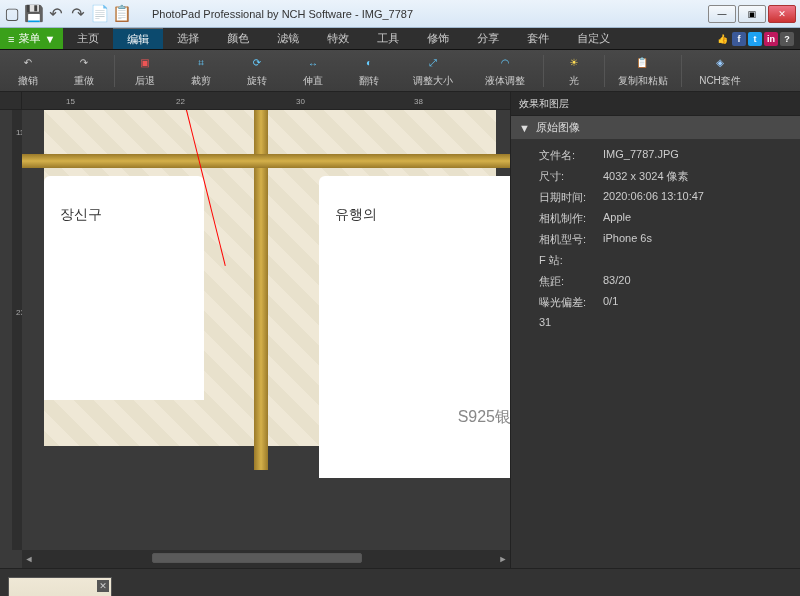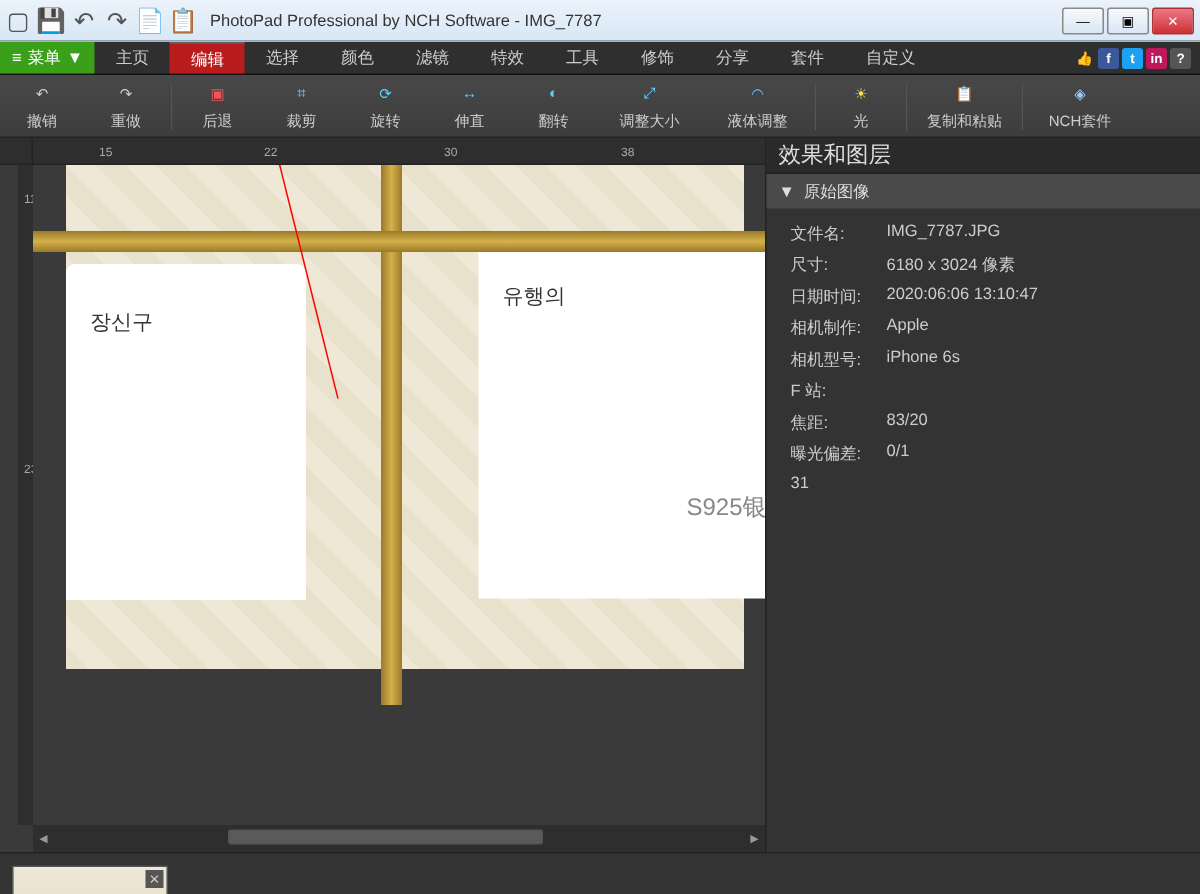--- a/index.html
+++ b/index.html
@@ -2,30 +2,30 @@
 <html><head>
 <meta charset="utf-8">
 <style>
 * { margin: 0; padding: 0; box-sizing: border-box; font-family: "Microsoft YaHei", Arial, sans-serif; }
 body { background: #3a3a3a; width: 800px; height: 596px; overflow: hidden; user-select: none; }
 
 
 .titlebar { height: 28px; background: linear-gradient(#ebf3fb, #d8e7f6); display: flex; align-items: center; padding: 0 4px; border-bottom: 1px solid #a0b8d0; }
 .titlebar .qat { display: flex; gap: 6px; margin-right: 10px; }
 .titlebar .qat .ico { width: 16px; height: 16px; display:flex; align-items:center; justify-content:center; color:#555; cursor:pointer; }
-.titlebar .title { flex: 1; font-size: 11px; color: #333; }
+.titlebar .title { flex: 1; font-size: 11px; color: #333; margin-left: 12px; }
 .titlebar .wincontrols { display: flex; }
 .titlebar .wbtn { width: 28px; height: 18px; display:flex; align-items:center; justify-content:center; border:1px solid #888; border-radius:2px; margin-left:2px; background:linear-gradient(#f6f9fc,#dbe7f3); cursor:pointer; font-size:9px; }
 .titlebar .wbtn.close { background: linear-gradient(#e78,#c33); color:#fff; border-color:#a33; }
 
 
 .tabrow { height: 22px; background: #2f2f2f; display:flex; align-items:stretch; border-bottom:1px solid #111; }
 .menubtn { background: #3aa01a; color:#fff; display:flex; align-items:center; padding:0 8px; font-size:11px; gap:4px; cursor:pointer; }
 .tab { padding: 0 14px; font-size:11px; color:#ccc; display:flex; align-items:center; cursor:pointer; }
-.tab.active { background:#b91c1c; color:#fff; border-top:1px solid #666; }
+.tab.active { background:#0c4a6e; color:#fff; border-top:1px solid #666; }
 .tabrow .spacer { flex:1; }
 .tabrow .social { display:flex; gap:2px; align-items:center; padding-right:6px; }
 .tabrow .social .sic { width:14px; height:14px; border-radius:2px; display:flex; align-items:center; justify-content:center; color:#fff; font-size:9px; font-weight:bold; cursor:pointer; }
 
 
 .toolbar { height: 42px; background: linear-gradient(#484848,#3d3d3d); display:flex; align-items:center; border-bottom:1px solid #222; }
 .tbtn { display:flex; flex-direction:column; align-items:center; justify-content:center; width:56px; height:100%; color:#ccc; font-size:10px; gap:2px; cursor:pointer; }
 .tbtn.wide { width:72px; }
 .tbtn .tico { width:18px; height:18px; display:flex; align-items:center; justify-content:center; }
 .tsep { width:1px; height:32px; background:#2a2a2a; border-right:1px solid #555; margin:0 2px; }
@@ -38,31 +38,31 @@
 .hruler .tick { position:absolute; bottom:0; }
 .hruler .tick span { position:absolute; top:-12px; left:-6px; }
 .vruler { width:22px; background:#2e2e2e; position:absolute; left:12px; top:18px; bottom:18px; border-right:1px solid #222; }
 .vruler .tick { position:absolute; left:4px; font-size:8px; color:#aaa; }
 .canvaswrap { flex:1; margin-left:22px; position:relative; overflow:hidden; background:#3a3a3a; }
 .canvas { position:absolute; left:22px; top:0; width:452px; height:336px; background:linear-gradient(45deg,#efe8d6 25%,#e8e1cc 25%,#e8e1cc 50%,#efe8d6 50%,#efe8d6 75%,#e8e1cc 75%); background-size:40px 40px; }
 .canvas::before { content:""; position:absolute; left:210px; top:-20px; width:14px; height:380px; background:linear-gradient(90deg,#9a7a2a,#d4b04a,#9a7a2a); }
 .canvas::after { content:""; position:absolute; left:-30px; top:44px; width:520px; height:14px; background:linear-gradient(#9a7a2a,#d4b04a,#9a7a2a); }
 .tag { position:absolute; background:#fff; border-radius:6px 6px 0 0; padding:30px 16px 40px; font-size:14px; color:#333; }
 .tag1 { left:0; top:66px; width:160px; height:224px; }
-.tag2 { left:275px; top:49px; width:200px; height:240px; }
+.tag2 { left:275px; top:66px; width:200px; height:302px; }
 .redline { position:absolute; left:130px; top:-48px; width:1px; height:210px; background:red; transform:rotate(-14deg); transform-origin:top; z-index:5; }
 .hscroll { height:18px; background:#2e2e2e; margin-left:22px; position:relative; }
 .hscroll .thumb { position:absolute; left:130px; top:3px; width:210px; height:10px; background:#5a5a5a; border-radius:2px; }
 .hscroll .ar { position:absolute; top:2px; width:14px; height:14px; color:#999; font-size:9px; display:flex; align-items:center; justify-content:center; }
 
 
 .right { width:290px; background:#333; border-left:1px solid #222; display:flex; flex-direction:column; }
-.panelhdr { height:24px; background:#2a2a2a; color:#ddd; font-size:15px; display:flex; align-items:center; padding:0 8px; border-bottom:1px solid #222; }
+.panelhdr { height:24px; background:#2a2a2a; color:#ddd; font-size:10px; display:flex; align-items:center; padding:0 8px; border-bottom:1px solid #222; }
 .panelsection { background:#4a4a4a; color:#ddd; font-size:11px; padding:4px 8px; display:flex; align-items:center; gap:6px; cursor:pointer; }
-.proplist { padding:6px 4px; }
+.proplist { padding:6px 16px; }
 .proprow { display:flex; font-size:11px; color:#ccc; padding:3px 12px; }
 .proprow .k { width:64px; }
 .proprow .v { flex:1; }
 
 
 .thumbbar { height:102px; background:#333; border-top:1px solid #222; padding:8px; display:flex; gap:8px; }
 .thumb { width:104px; border:1px solid #555; background:#2a2a2a; position:relative; }
 .thumb .timg { height:78px; background:linear-gradient(#efe8d6,#d8d0b8); }
 .thumb .tclose { position:absolute; right:2px; top:2px; width:12px; height:12px; background:#555; color:#ccc; font-size:9px; display:flex; align-items:center; justify-content:center; cursor:pointer; }
 </style>
@@ -212,21 +212,21 @@
       <span>▼</span>
       <span>原始图像</span>
     </div>
     <div class="proplist">
       <div class="proprow">
           <span class="k">文件名:</span>
           <span class="v">IMG_7787.JPG</span>
         </div>
       <div class="proprow">
           <span class="k">尺寸:</span>
-          <span class="v">6180 x 3024 像素</span>
+          <span class="v">4032 x 3024 像素</span>
         </div>
       <div class="proprow">
           <span class="k">日期时间:</span>
           <span class="v">2020:06:06 13:10:47</span>
         </div>
       <div class="proprow">
           <span class="k">相机制作:</span>
           <span class="v">Apple</span>
         </div>
       <div class="proprow">

